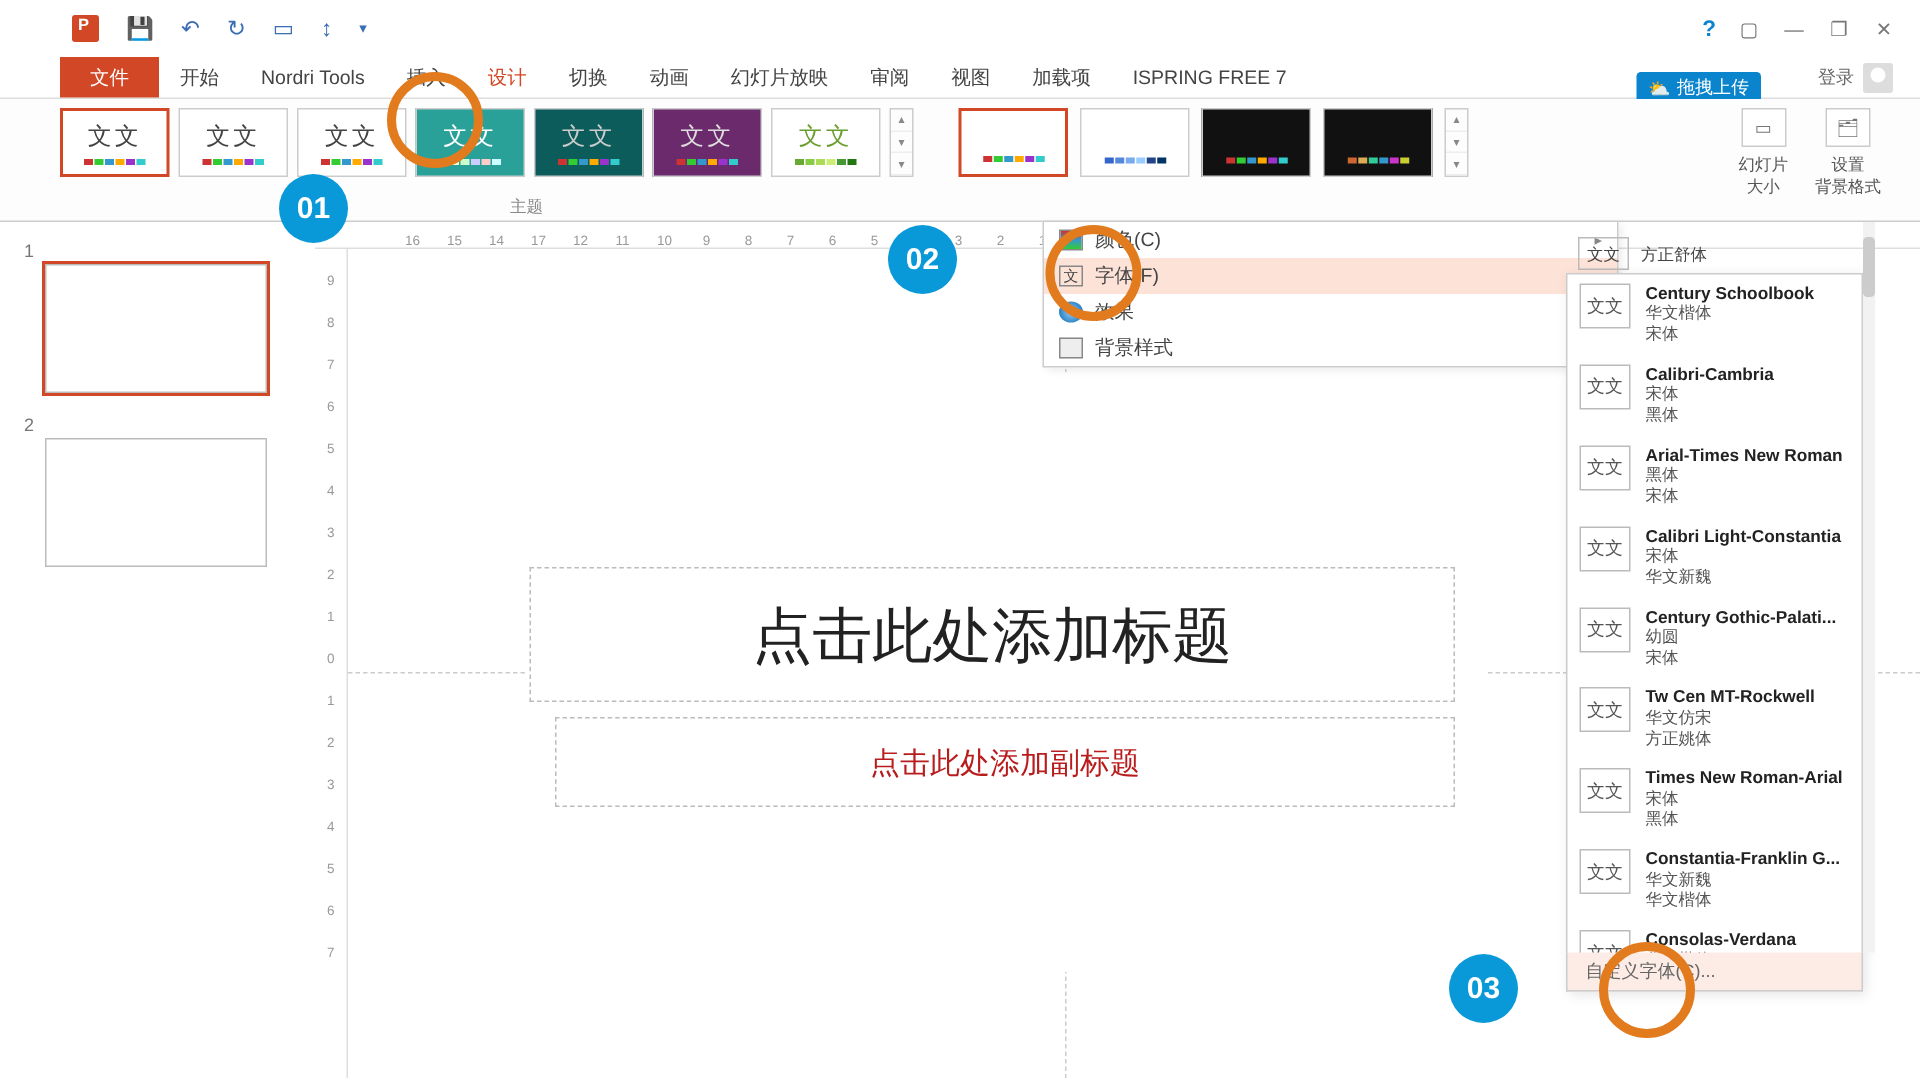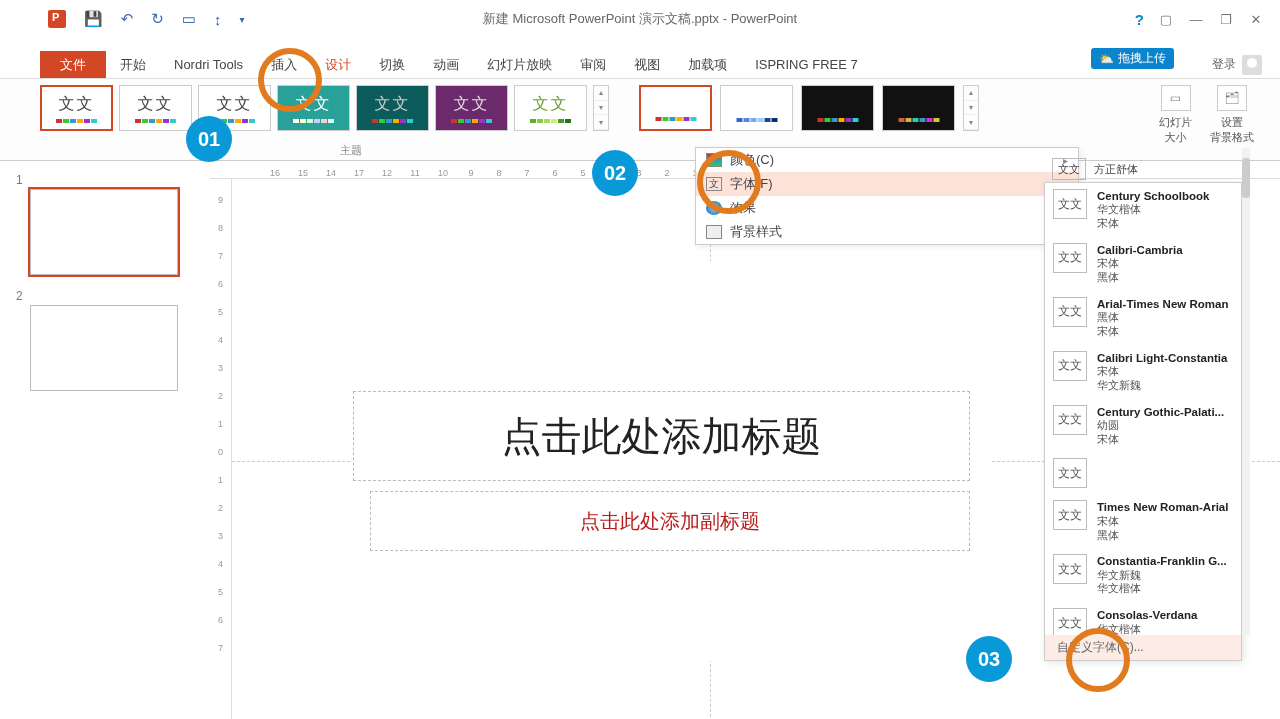--- a/index.html
+++ b/index.html
@@ -7,21 +7,21 @@
   .titlebar { height: 38px; display: flex; align-items: center; position: relative; background: #fff; }
   .qat { display: flex; align-items: center; gap: 18px; padding-left: 48px; }
   .qat .ppt-ico { width: 18px; height: 18px; background: #d24726; border-radius: 2px; position: relative; }
   .qat .ppt-ico::after { content:"P"; position:absolute; left:4px; top:1px; color:#fff; font-size:11px; font-weight:bold;}
   .qat-ico { color:#3b6db5; font-size:15px; cursor:pointer; }
   .title-text { position:absolute; left:50%; transform:translateX(-50%); color:#666; font-size:13px; }
   .winbtns { margin-left:auto; display:flex; align-items:center; gap:6px; padding-right:12px;}
   .winbtn { width:24px; height:22px; display:flex; align-items:center; justify-content:center; color:#777; font-size:13px;}
   .help-q { color:#0a84cc; font-size:15px; font-weight:bold; margin-right:4px;}
   .upload-btn { background:#0a84cc; color:#fff; padding:2px 8px; border-radius:3px; font-size:12px; display:flex; align-items:center; gap:4px; margin-right:6px;}
-  .ribbon-tabs { height:28px; display:flex; align-items:stretch; border-bottom:1px solid #ddd;margin-top:13px;}
+  .ribbon-tabs { height:28px; display:flex; align-items:stretch; border-bottom:1px solid #ddd;}
   .tab { padding:0 14px; display:flex; align-items:center; color:#444; font-size:13px; cursor:pointer; }
   .tab.file { background:#d24726; color:#fff; margin-left:40px; padding:0 20px;}
   .tab.active { color:#d24726; }
   .login-area { margin-left:auto; display:flex; align-items:center; gap:6px; padding-right:18px; color:#666;}
   .login-area .avatar { width:20px; height:20px; background:#ddd; border-radius:2px; position:relative;}
   .login-area .avatar::after{content:"";position:absolute;left:5px;top:3px;width:10px;height:10px;border-radius:50%;background:#fff;}
   .ribbon { height:82px; background:#fdfdfd; border-bottom:1px solid #ccc; display:flex; align-items:flex-start; padding:6px 8px 0 40px; position:relative;}
   .themes-gallery { display:flex; gap:6px; }
   .theme-thumb { width:73px; height:46px; border:1px solid #ccc; background:#fff; position:relative; display:flex; flex-direction:column; align-items:center; justify-content:center; cursor:pointer;}
   .theme-thumb.sel { border:2px solid #d24726;}
@@ -92,21 +92,20 @@
 <div class="titlebar">
   <div class="qat">
     <div class="ppt-ico"></div>
     <span class="qat-ico">💾</span>
     <span class="qat-ico">↶</span>
     <span class="qat-ico">↻</span>
     <span class="qat-ico">▭</span>
     <span class="qat-ico">↕</span>
     <span class="qat-ico" style="font-size:10px;">▾</span>
   </div>
-  <div class="title-text">新建 Microsoft PowerPoint 演示文稿.pptx - PowerPoint</div>
   <div class="winbtns">
     <span class="help-q">?</span>
     <span class="winbtn">▢</span>
     <span class="winbtn">—</span>
     <span class="winbtn">❐</span>
     <span class="winbtn">✕</span>
   </div>
 </div>
 <div style="position:absolute; right:100px; top:48px;" class="upload-btn">
   <span>⛅</span>
@@ -402,20 +401,25 @@
     <div class="font-row">
       <div class="prev">文文</div>
       <div class="meta">
         <b>Century Gothic-Palati...</b>
         <span>幼圆</span>
         <span>宋体</span>
       </div>
     </div>
     <div class="font-row">
       <div class="prev">文文</div>
+      <div class="meta">
+        <b>Tw Cen MT-Rockwell</b>
+        <span>华文仿宋</span>
+        <span>方正姚体</span>
+      </div>
     </div>
     <div class="font-row">
       <div class="prev">文文</div>
       <div class="meta">
         <b>Times New Roman-Arial</b>
         <span>宋体</span>
         <span>黑体</span>
       </div>
     </div>
     <div class="font-row">

